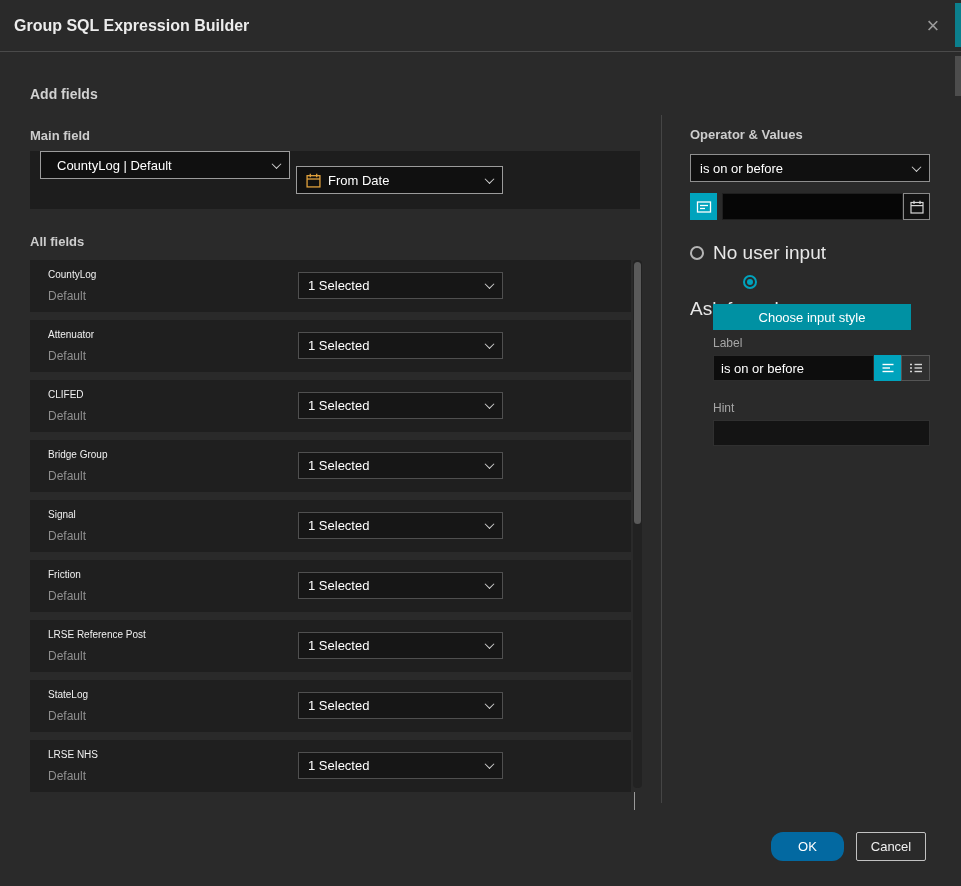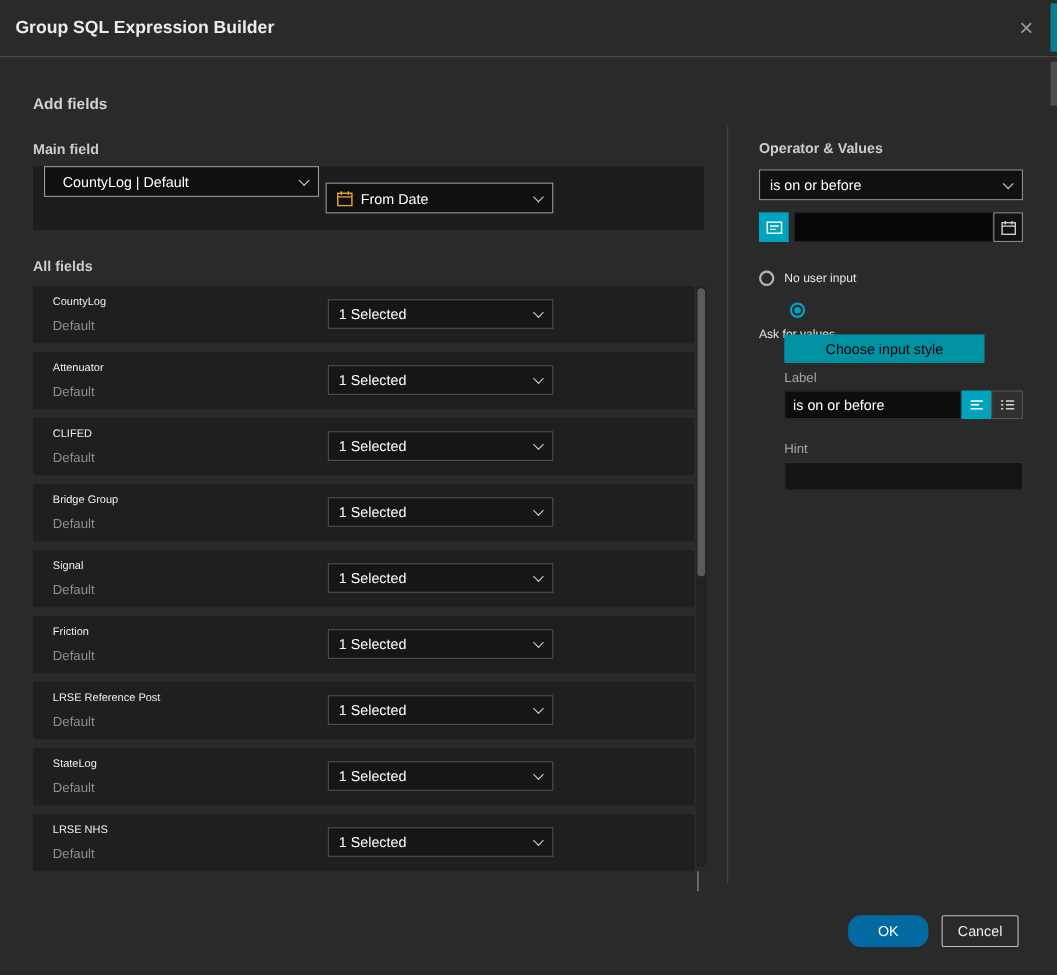--- a/index.html
+++ b/index.html
@@ -44,24 +44,24 @@
 
   .icon-btn { position:absolute; display:flex; align-items:center; justify-content:center; cursor:pointer; }
   .field-btn { left:690px; top:193px; width:27px; height:27px; background:#00a3bd; }
   .value-input { position:absolute; left:722px; top:193px; width:181px; height:27px; background:#060606; border:1px solid #1f1f1f; color:#fff; font-size:13px; padding:0 6px; }
   .cal-btn { left:903px; top:193px; width:27px; height:27px; background:#121212; border:1px solid #8a8a8a; color:#d8d8d8; }
 
   .radio-row { position:absolute; left:690px; display:flex; align-items:center; gap:9px; height:16px; cursor:pointer; }
   .radio { width:14px; height:14px; border-radius:50%; border:2px solid #b5b5b5; position:relative; flex:0 0 auto; }
   .radio.on { border-color:#00a3bd; }
   .radio.on::after { content:""; position:absolute; left:2px; top:2px; width:6px; height:6px; border-radius:50%; background:#00a3bd; }
-  .radio-row span.rl { font-size:11px; color:#e8e8e8; }
+  .radio-row span.rl { font-size:19px; color:#e8e8e8; }
 
   .btn { display:flex; align-items:center; justify-content:center; font-size:13px; cursor:pointer; }
-  .choose-btn { position:absolute; left:713px; top:304px; width:182px; height:26px; background:#0091a3; color:#000000; }
+  .choose-btn { position:absolute; left:713px; top:304px; width:198px; height:26px; background:#0091a3; color:#ffffff; }
 
   .cap { position:absolute; font-size:12px; color:#a6a6a6; }
 
   .label-input { position:absolute; left:713px; top:355px; width:161px; height:26px; background:#0d0d0d; border:1px solid #2c2c2c; color:#fff; font-size:13px; padding:0 7px; }
   .tog { top:355px; width:27px; height:26px; }
   .tog1 { left:874px; background:#00a3bd; }
   .tog2 { left:901px; width:29px; background:#303030; border:1px solid #555; }
 
   .hint-input { position:absolute; left:713px; top:420px; width:217px; height:26px; background:#141414; border:1px solid #303030; color:#fff; font-size:13px; padding:0 7px; }
 

